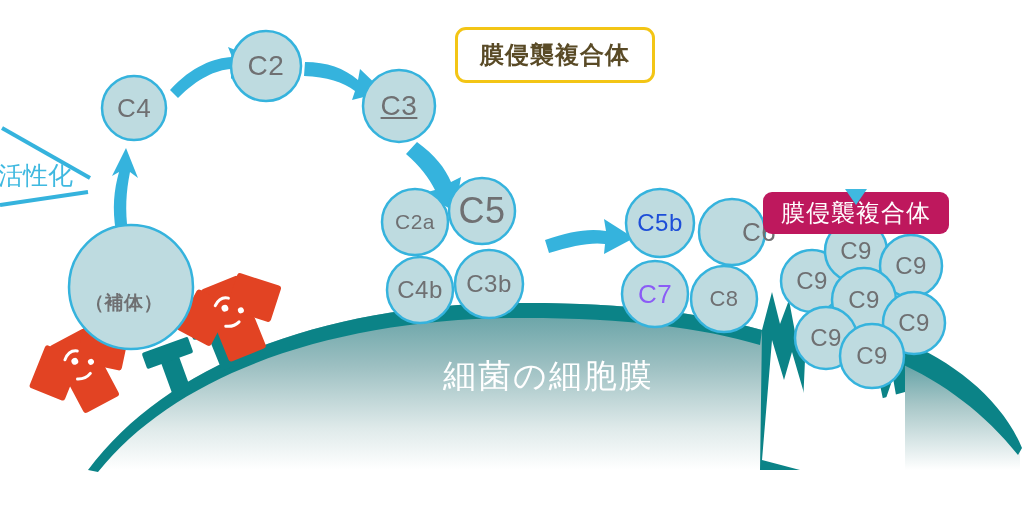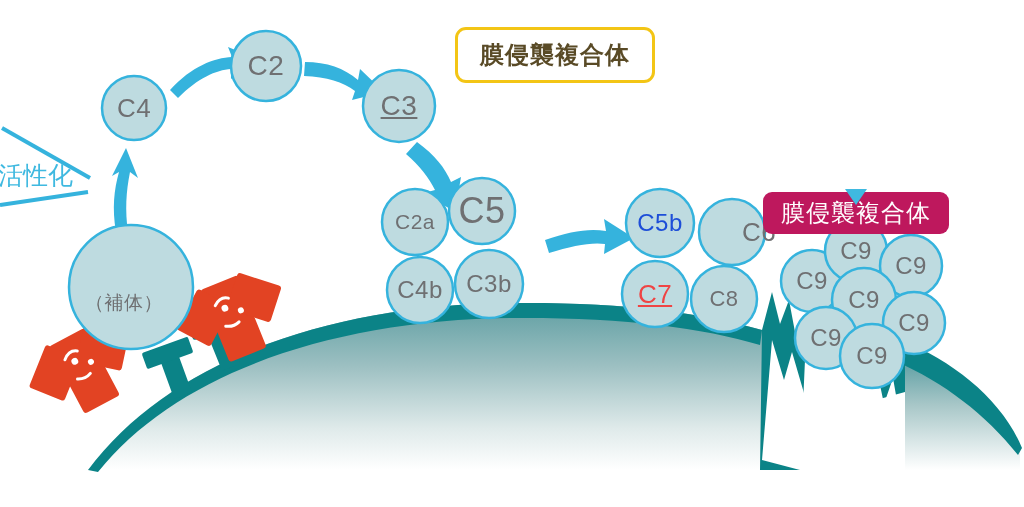--- a/index.html
+++ b/index.html
@@ -206,34 +206,35 @@
   <div id="nodeLabels">
       <div class="nodeTxt" style="left: 102px; top: 76px; width: 64px; height: 64px; font-size: 26px; color: rgb(111, 112, 114);">C4</div>
       <div class="nodeTxt" style="left: 231px; top: 31px; width: 70px; height: 70px; font-size: 28px; color: rgb(111, 112, 114);">C2</div>
       <div class="nodeTxt" style="left: 363px; top: 70px; width: 72px; height: 72px; font-size: 28px; color: rgb(111, 112, 114); text-decoration: underline;">C3</div>
       <div class="nodeTxt" style="left: 382px; top: 189px; width: 66px; height: 66px; font-size: 21px; color: rgb(111, 112, 114);">C2a</div>
       <div class="nodeTxt" style="left: 449px; top: 178px; width: 66px; height: 66px; font-size: 36px; color: rgb(111, 112, 114);">C5</div>
       <div class="nodeTxt" style="left: 387px; top: 257px; width: 66px; height: 66px; font-size: 24px; color: rgb(111, 112, 114);">C4b</div>
       <div class="nodeTxt" style="left: 455px; top: 250px; width: 68px; height: 68px; font-size: 24px; color: rgb(111, 112, 114);">C3b</div>
       <div class="nodeTxt" style="left: 626px; top: 189px; width: 68px; height: 68px; font-size: 24px; color: #1d4ed8;">C5b</div>
       <div class="nodeTxt" style="left: 726px; top: 199px; width: 66px; height: 66px; font-size: 26px; color: rgb(111, 112, 114);">C6</div>
-      <div class="nodeTxt" style="left: 622px; top: 261px; width: 66px; height: 66px; font-size: 26px; color: #ef4444; text-decoration: underline;">C7</div>
+      <div class="nodeTxt" style="left: 622px; top: 261px; width: 66px; height: 66px; font-size: 26px; color: #8b5cf6;">C7</div>
       <div class="nodeTxt" style="left: 691px; top: 266px; width: 66px; height: 66px; font-size: 22px; color: rgb(111, 112, 114);">C8</div>
       <div class="nodeTxt" style="left: 781px; top: 250px; width: 62px; height: 62px; font-size: 24px; color: rgb(111, 112, 114);">C9</div>
       <div class="nodeTxt" style="left: 825px; top: 220px; width: 62px; height: 62px; font-size: 24px; color: rgb(111, 112, 114);">C9</div>
       <div class="nodeTxt" style="left: 880px; top: 235px; width: 62px; height: 62px; font-size: 24px; color: rgb(111, 112, 114);">C9</div>
       <div class="nodeTxt" style="left: 832px; top: 268px; width: 64px; height: 64px; font-size: 24px; color: rgb(111, 112, 114);">C9</div>
       <div class="nodeTxt" style="left: 883px; top: 292px; width: 62px; height: 62px; font-size: 24px; color: rgb(111, 112, 114);">C9</div>
       <div class="nodeTxt" style="left: 795px; top: 307px; width: 62px; height: 62px; font-size: 24px; color: rgb(111, 112, 114);">C9</div>
       <div class="nodeTxt" style="left: 840px; top: 324px; width: 64px; height: 64px; font-size: 24px; color: rgb(111, 112, 114);">C9</div>
     </div>
 
-  <div class="nodeTxt c1sub" style="left:71px;top:288px;width:106px;height:30px;">（補体）</div>
+  <div class="nodeTxt c1sub" style="left:71px;top:288px;width:106px;height:30px;font-weight:bold;">（補体）</div>
 
   <div class="actTxt" style="left:-2px;top:159px;">活性化</div>
 
   <div class="titleBox" style="left:455px;top:27px;width:194px;height:50px;">膜侵襲複合体</div>
 
   <div class="bubble" style="left:763px;top:148px;width:186px;height:42px;">膜侵襲複合体</div>
   <div class="bubbleTail" style="left:845px;top:189px;"></div>
 
+  <div class="memTxt" style="left:443px;top:354px;">細菌の細胞膜</div>
 
 </div>
 
 </body></html>

